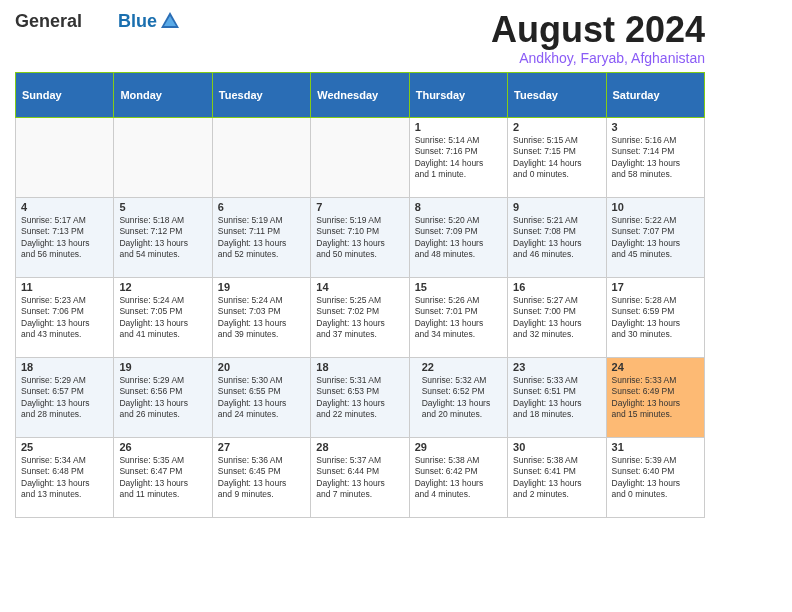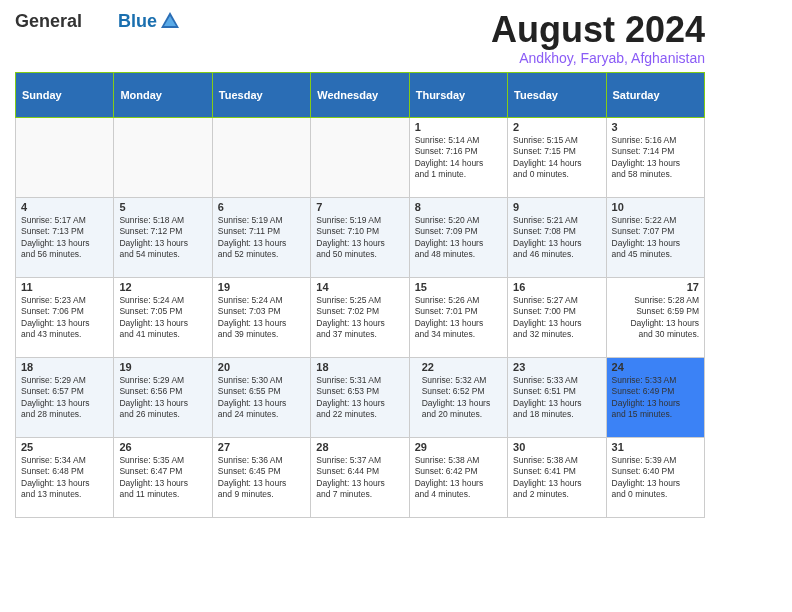--- a/index.html
+++ b/index.html
@@ -190,21 +190,21 @@
             <div class="day-info">Sunrise: 5:25 AM<br>Sunset: 7:02 PM<br>Daylight: 13 hours<br>and 37 minutes.</div>
           </td>
           <td style="background: rgb(255, 255, 255);">
             <span class="day-num">15</span>
             <div class="day-info">Sunrise: 5:26 AM<br>Sunset: 7:01 PM<br>Daylight: 13 hours<br>and 34 minutes.</div>
           </td>
           <td style="background: rgb(255, 255, 255);">
             <span class="day-num">16</span>
             <div class="day-info">Sunrise: 5:27 AM<br>Sunset: 7:00 PM<br>Daylight: 13 hours<br>and 32 minutes.</div>
           </td>
-          <td style="background: rgb(255, 255, 255); text-align: right;">
+          <td style="background: rgb(255, 255, 255);">
             <span class="day-num">17</span>
             <div class="day-info">Sunrise: 5:28 AM<br>Sunset: 6:59 PM<br>Daylight: 13 hours<br>and 30 minutes.</div>
           </td>
         </tr>
         <tr>
           <td style="background: rgb(240, 245, 250);">
             <span class="day-num">18</span>
             <div class="day-info">Sunrise: 5:29 AM<br>Sunset: 6:57 PM<br>Daylight: 13 hours<br>and 28 minutes.</div>
           </td>
           <td style="background: rgb(240, 245, 250);">
@@ -220,21 +220,21 @@
             <div class="day-info">Sunrise: 5:31 AM<br>Sunset: 6:53 PM<br>Daylight: 13 hours<br>and 22 minutes.</div>
           </td>
           <td style="background: rgb(240, 245, 250); padding-left: 12px;">
             <span class="day-num">22</span>
             <div class="day-info">Sunrise: 5:32 AM<br>Sunset: 6:52 PM<br>Daylight: 13 hours<br>and 20 minutes.</div>
           </td>
           <td style="background: rgb(240, 245, 250);">
             <span class="day-num">23</span>
             <div class="day-info">Sunrise: 5:33 AM<br>Sunset: 6:51 PM<br>Daylight: 13 hours<br>and 18 minutes.</div>
           </td>
-          <td style="background: #3b82f6; margin-left: 44px;">
+          <td style="background: #fdba74; margin-left: 44px;">
             <span class="day-num">24</span>
             <div class="day-info">Sunrise: 5:33 AM<br>Sunset: 6:49 PM<br>Daylight: 13 hours<br>and 15 minutes.</div>
           </td>
         </tr>
         <tr>
           <td style="background: rgb(255, 255, 255);">
             <span class="day-num">25</span>
             <div class="day-info">Sunrise: 5:34 AM<br>Sunset: 6:48 PM<br>Daylight: 13 hours<br>and 13 minutes.</div>
           </td>
           <td style="background: rgb(255, 255, 255);">

